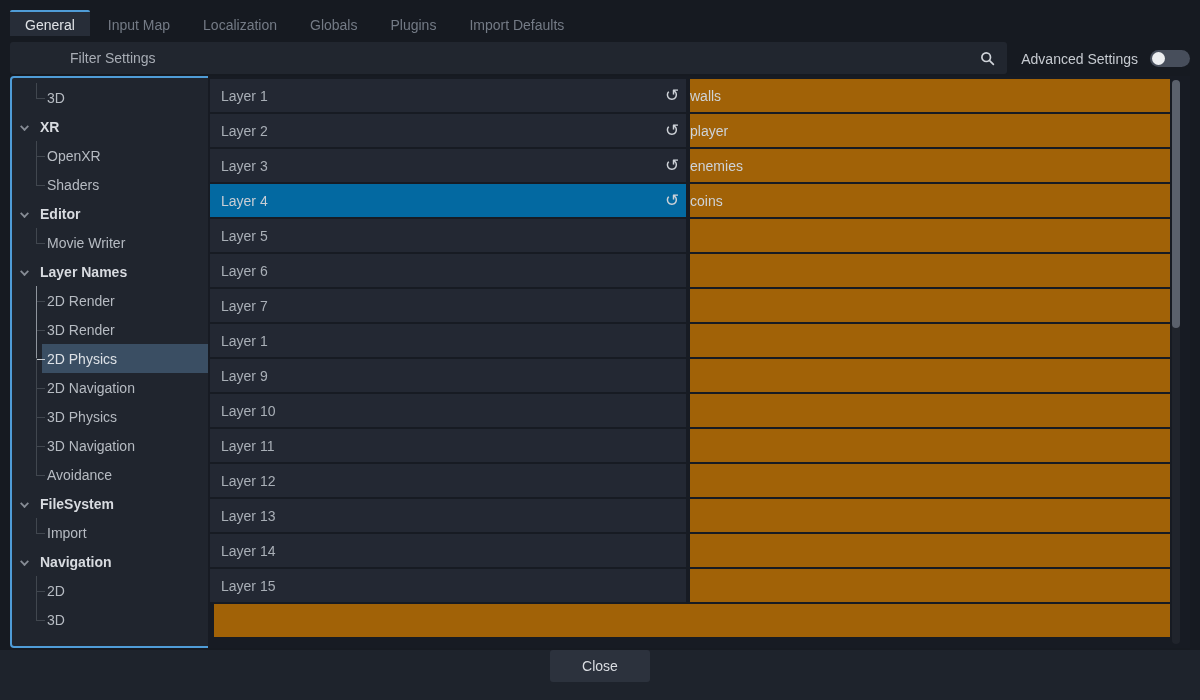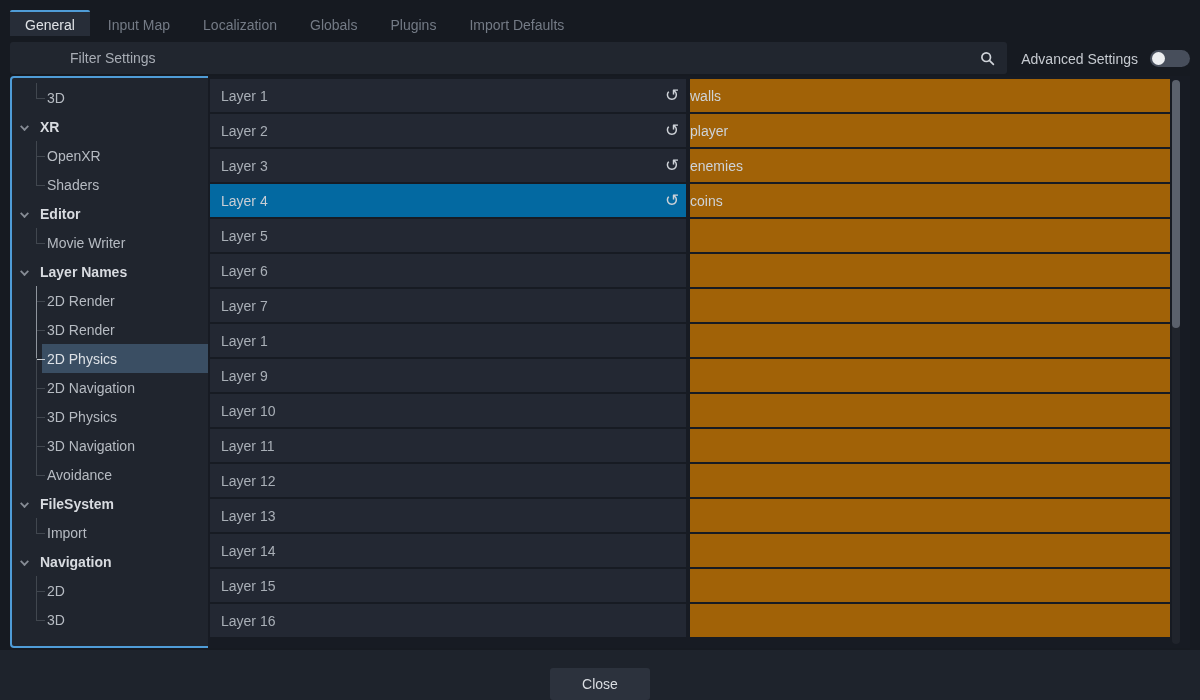--- a/index.html
+++ b/index.html
@@ -109,21 +109,21 @@
     position:absolute; right:10px; top:4px; bottom:4px; width:8px;
     background:#20242c; border-radius:4px;
   }
   .main-scroll .thumb {
     position:absolute; left:0; right:0; top:0; height:44%;
     background:#5b616c; border-radius:4px;
   }
   
   .footer {
     position:absolute; left:0; right:0; top:650px; height:50px;
-    background:#1e232c; display:flex; align-items:flex-end; justify-content:center;
+    background:#1e232c; display:flex; align-items:flex-start; justify-content:center;
   }
   .close-btn {
     font-family:"Liberation Sans", sans-serif; font-size:14px;
     background:#2c323d; color:#dadde2; border:none; border-radius:3px;
     padding:8px 32px; cursor:default;
   }
 </style>
 </head>
 <body>
 
@@ -344,23 +344,20 @@
       </div>
       <div class="row">
         <div class="cell-label">
           <span>Layer 15</span>
         </div>
         <div class="cell-value">
           <span></span>
         </div>
       </div>
       <div class="row">
-        <div class="cell-label">
-          <span>Layer 16</span>
-        </div>
         <div class="cell-value">
           <span></span>
         </div>
       </div>
     </div>
   <div class="main-scroll">
     <div class="thumb"></div>
   </div>
 </div>
 

